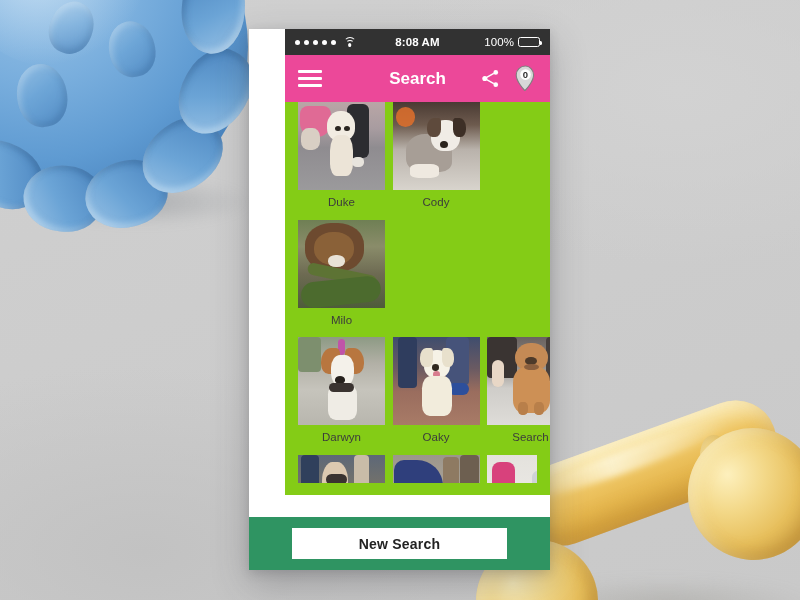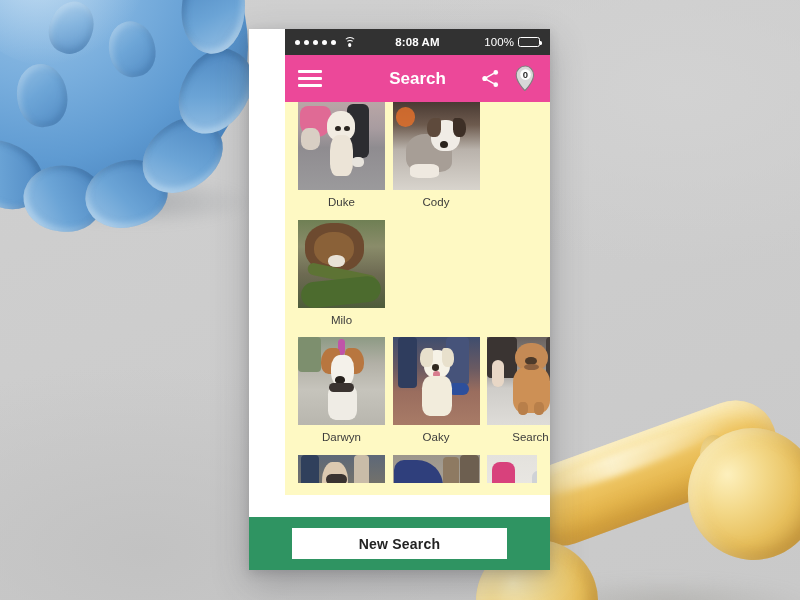--- a/index.html
+++ b/index.html
@@ -143,21 +143,21 @@
   
   .resultsbar{
     height:40px; display:flex; align-items:center; gap:14px;
     padding:0 16px; background:#fff;
   }
   .mag{ width:17px; height:17px; display:block; flex:0 0 auto; }
   .results-text{ font-size:13px; color:#3a3a3a; }
 
   
   .grid-scroll{
-    height:393px; overflow:hidden; background:#fef9c3;
+    height:393px; overflow:hidden; background:#84cc16;
     padding:0 13px;
   }
   .row{ display:flex; gap:7.5px; margin-bottom:11px; }
   .cell{ width:87px; }
   .thumb{
     width:87px; height:88px; overflow:hidden; position:relative;
     background:#b9b9b9; display:block;
   }
   .thumb .sky{ position:absolute; inset:0; }
   .cell-label{

